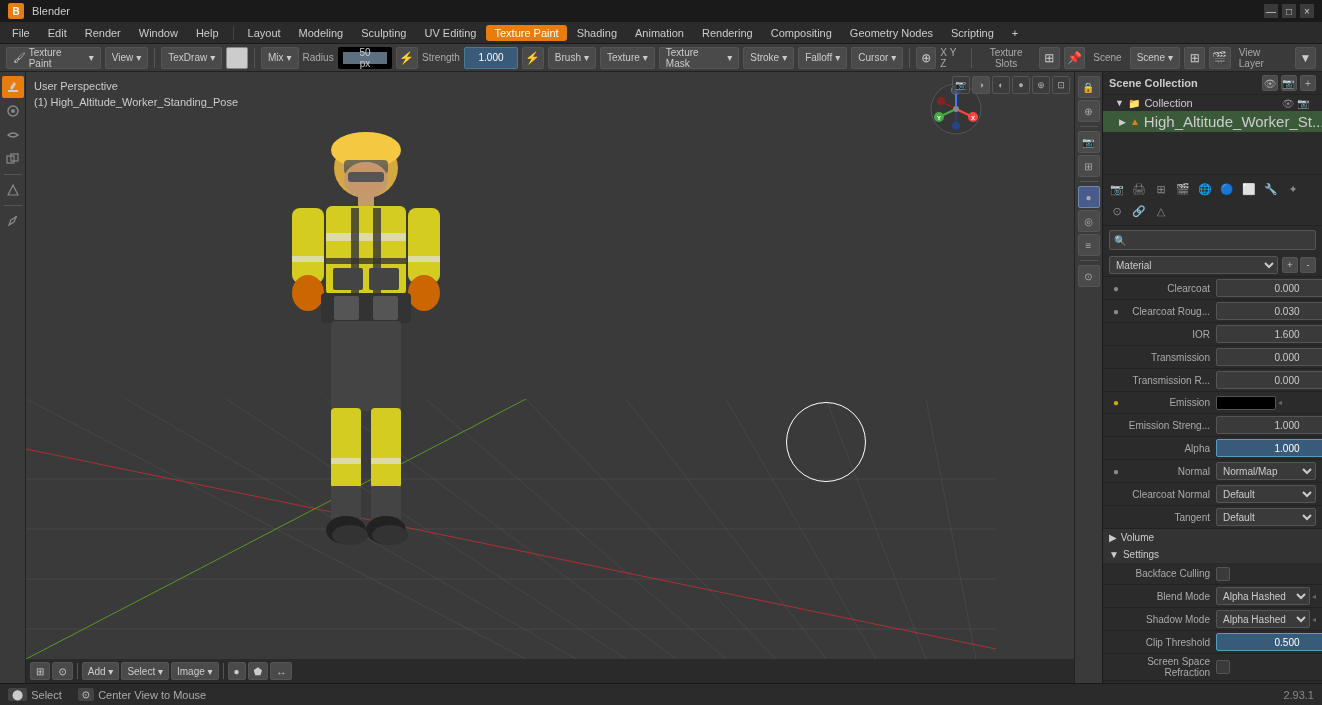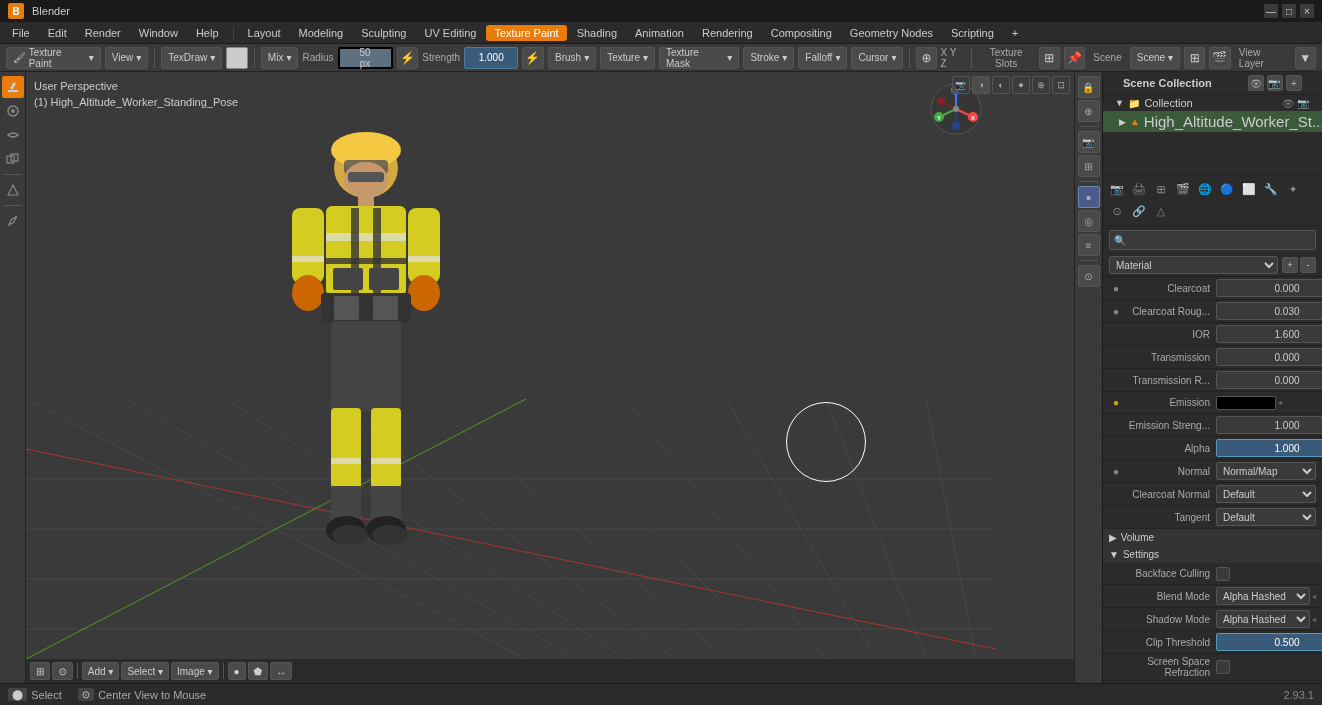--- a/index.html
+++ b/index.html
@@ -67,24 +67,24 @@
       cursor: pointer;
       font-size: 10px;
       border-radius: 2px;
       display: flex;
       align-items: center;
       gap: 3px;
     }
     .toolbar-number {
       height: 22px;
       background: #5c7080;
-      border: 2px solid #000000;
+      border: 5px solid #000000;
       color: #ccc;
       font-size: 10px;
-      padding: 0 20px;
+      padding: 0 13px;
       border-radius: 2px;
       width: 55px;
     }
     .toolbar-number-blue {
       height: 22px;
       background: #3a5a7a;
       border: 1px solid #4a7a9a;
       color: #fff;
       font-size: 10px;
       padding: 0 4px;
@@ -353,21 +353,21 @@
       border-radius: 2px;
       font-size: 10px;
       color: #ccc;
     }
     #version { margin-left: auto; color: #888; }
 
     
     #scene-render-header {
       display: flex;
       align-items: center;
-      padding: 3px 20px;
+      padding: 3px 6px;
       background: #2b2b2b;
       gap: 6px;
       border-bottom: 1px solid #222;
     }
 
     
     .gizmo-container {
       position: absolute;
       top: 10px;
       right: 90px;

